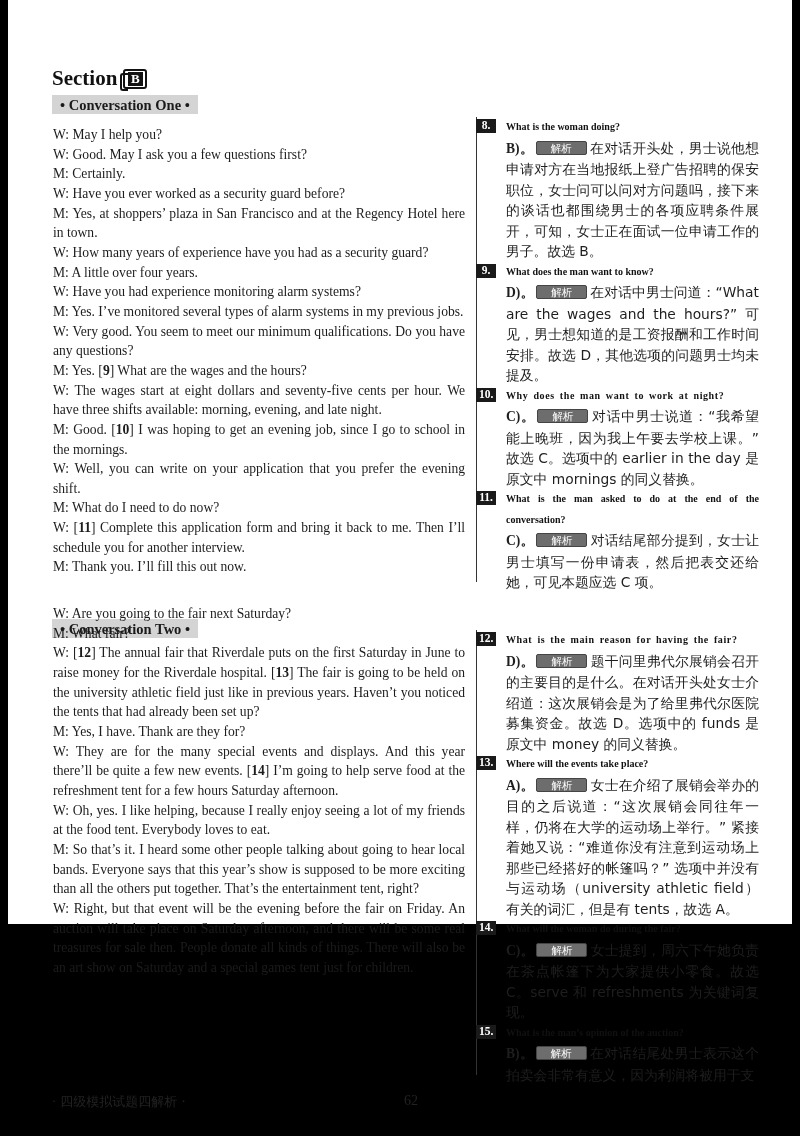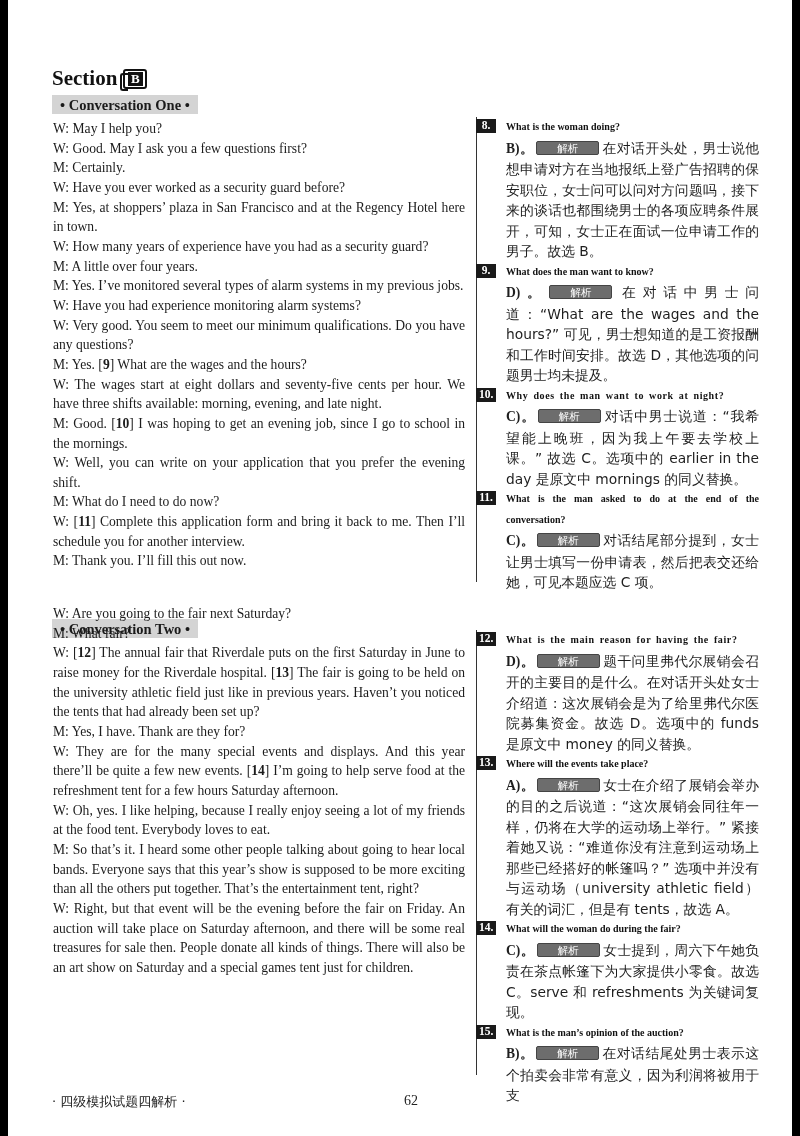--- a/index.html
+++ b/index.html
@@ -1,19 +1,19 @@
 <!DOCTYPE html>
 <html><head>
 <meta charset="utf-8">
 <style>
   * { box-sizing: border-box; margin: 0; padding: 0; }
   html, body { width: 800px; height: 1136px; background: #000; overflow: hidden; }
   body { position: relative; font-family: "Liberation Serif", "DejaVu Serif", serif; color: #1a1a1a; }
   .page {
-    position: absolute; left: 8px; top: 0; width: 784px; height: 1136px;
+    position: absolute; left: 8px; top: 0; width: 784px; height: 924px;
     background: #fff;
   }
   .section-title {
     position: absolute; left: 44px; top: 66px;
     font-family: "Liberation Serif", serif; font-weight: bold; font-size: 21px; color: #111;
     display: flex; align-items: center; gap: 4px;
   }
   .section-badge {
     display: inline-flex; align-items: center; justify-content: center;
     width: 24px; height: 20px; border: 2px solid #111; border-radius: 3px;
@@ -56,21 +56,21 @@
   }
   .q-text.spaced { letter-spacing: 0.6px; word-spacing: 2px; }
   .ans {
     font-size: 13.8px; line-height: 20.5px; color: #1e1e1e;
     font-family: "DejaVu Sans", "Liberation Serif", sans-serif;
     text-align: justify;
   }
   .ans .letter { font-family: "Liberation Serif", serif; font-weight: bold; font-size: 13.6px; }
   .jiexi {
     display: inline-block; background: #6d6d6d; color: #fff; font-size: 10.5px;
-    line-height: 13px; height: 14px; padding: 0 20px; border-radius: 2px; margin: 0 3px 0 2px;
+    line-height: 13px; height: 14px; padding: 0 14px; border-radius: 2px; margin: 0 3px 0 2px;
     vertical-align: 1px; border: 1px solid #444;
   }
   .footer {
     position: absolute; top: 1093px; font-size: 13px; color: #222;
     font-family: "DejaVu Sans", sans-serif;
   }
   .footer-title { left: 44px; }
   .footer-page { left: 396px; font-family: "Liberation Serif", serif; font-size: 14px; }
 </style>
 </head>
@@ -79,30 +79,30 @@
 <div class="page">
 
   <div class="section-title">
     <span>Section</span>
     <span class="section-badge">
         <span>B</span>
       </span>
   </div>
 
   <div class="conv-pill" style="top:95px;">• Conversation One •</div>
-  <div class="col-left" id="conv1" style="top:119px;">
+  <div class="col-left" id="conv1" style="top:125px;">
       <p><span>W</span>: <span>May I help you?</span></p>
       <p><span>W</span>: <span>Good. May I ask you a few questions first?</span></p>
       <p><span>M</span>: <span>Certainly.</span></p>
       <p><span>W</span>: <span>Have you ever worked as a security guard before?</span></p>
       <p><span>M</span>: <span>Yes, at shoppers’ plaza in San Francisco and at the Regency Hotel here in town.</span></p>
       <p><span>W</span>: <span>How many years of experience have you had as a security guard?</span></p>
       <p><span>M</span>: <span>A little over four years.</span></p>
+      <p><span>W</span>: <span>Have you had experience monitoring alarm systems?</span></p>
       <p><span>M</span>: <span>Yes. I’ve monitored several types of alarm systems in my previous jobs.</span></p>
-      <p><span>W</span>: <span>Have you had experience monitoring alarm systems?</span></p>
       <p><span>W</span>: <span>Very good. You seem to meet our minimum qualifications. Do you have any questions?</span></p>
       <p><span>M</span>: <span>Yes. </span><span>[<b>9</b>]</span><span> What are the wages and the hours?</span></p>
       <p><span>W</span>: <span>The wages start at eight dollars and seventy-five cents per hour. We have three shifts available: morning, evening, and late night.</span></p>
       <p><span>M</span>: <span>Good. </span><span>[<b>10</b>]</span><span> I was hoping to get an evening job, since I go to school in the mornings.</span></p>
       <p><span>W</span>: <span>Well, you can write on your application that you prefer the evening shift.</span></p>
       <p><span>M</span>: <span>What do I need to do now?</span></p>
       <p><span>W</span>: <span>[<b>11</b>]</span><span> Complete this application form and bring it back to me. Then I’ll schedule you for another interview.</span></p>
       <p><span>M</span>: <span>Thank you. I’ll fill this out now.</span></p>
     </div>
 

